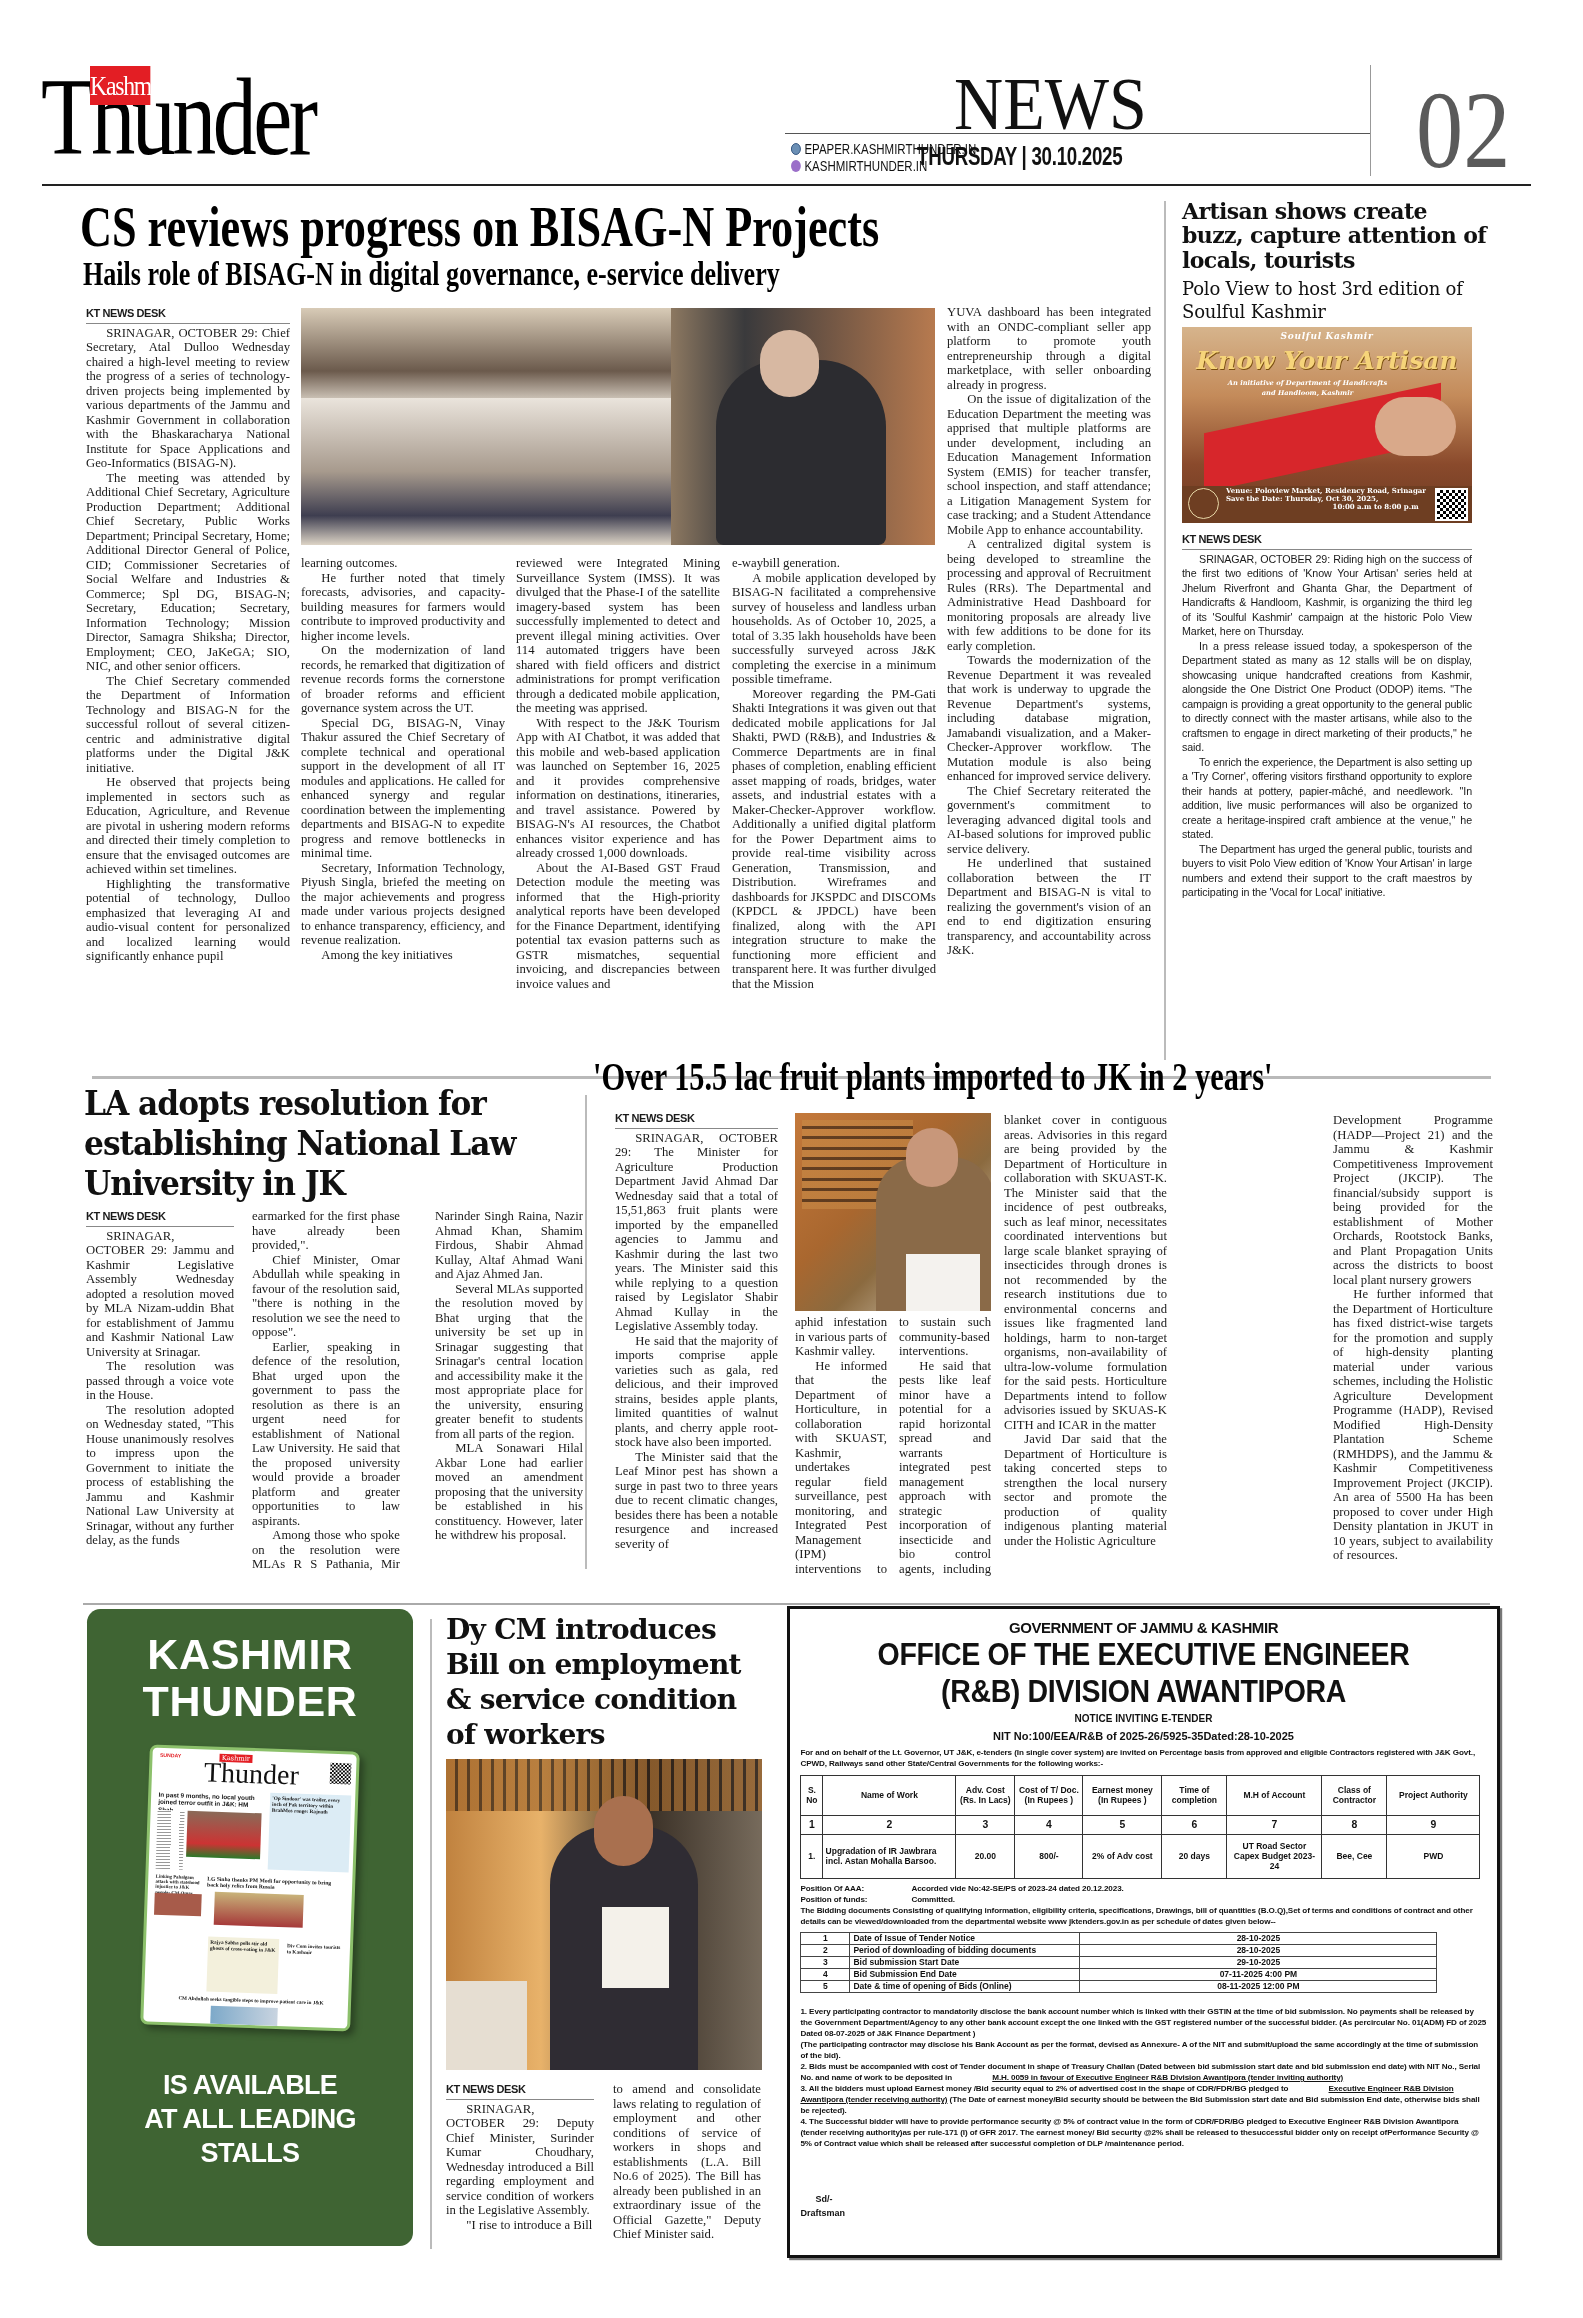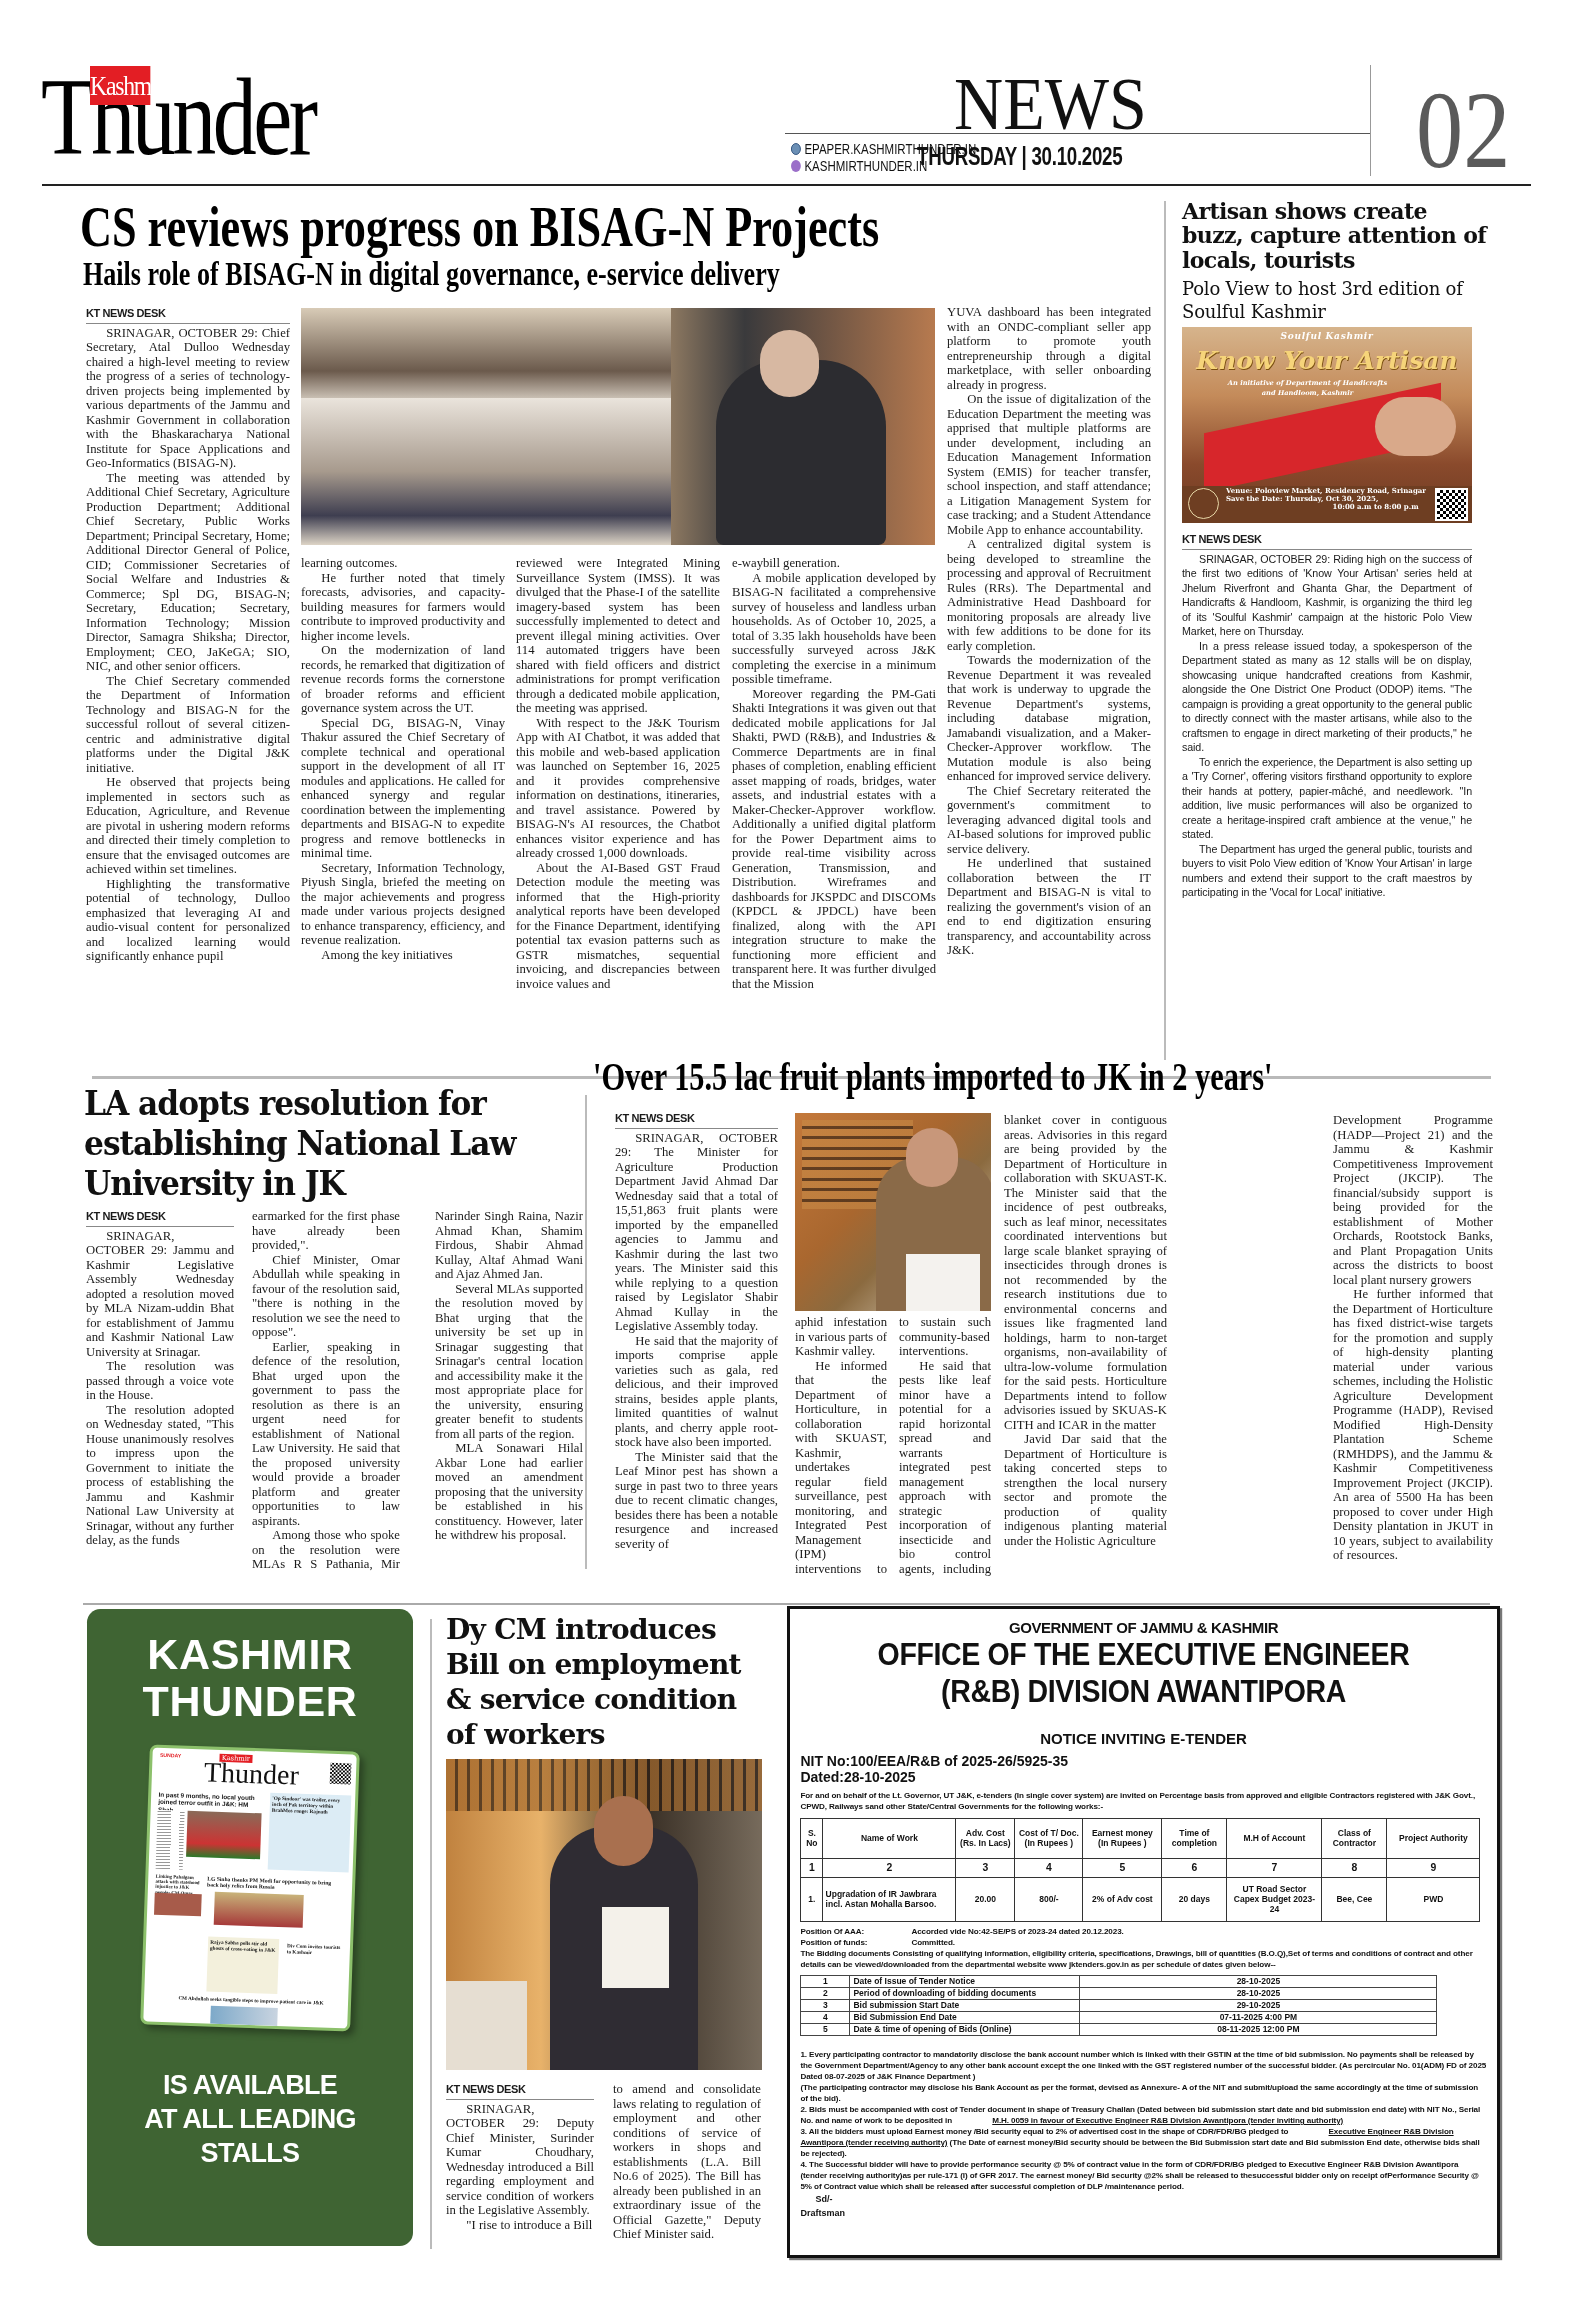--- a/index.html
+++ b/index.html
@@ -253,22 +253,22 @@
   </div>
   <div class="col body-text" style="left:613px;top:2082px;width:148px;height:178px;">
     <p style="text-indent:0">to amend and consolidate laws relating to regulation of employment and other conditions of service of workers in shops and establishments (L.A. Bill No.6 of 2025). The Bill has already been published in an extraordinary issue of the Official Gazette," Deputy Chief Minister said.</p>
   </div>
 </div>
 
 <div class="tender">
   <div class="c" style="margin-top:10.4px;font-size:15px;letter-spacing:-0.4px;">GOVERNMENT OF JAMMU &amp; KASHMIR</div>
   <div class="c" style="font-size:31px;line-height:37px;letter-spacing:-0.4px;transform:scaleX(0.92);">OFFICE OF THE EXECUTIVE ENGINEER</div>
   <div class="c" style="font-size:31px;line-height:37px;letter-spacing:-0.4px;transform:scaleX(0.92);">(R&amp;B) DIVISION AWANTIPORA</div>
-  <div class="c" style="font-size:15px;margin-top:20px;">NOTICE INVITING E-TENDER</div>
-  <div style="display:flex;justify-content:center;padding:6px 10.4px 1.5px;font-size:14px;flex-direction:column;">
+  <div class="c" style="font-size:10px;margin-top:3px;">NOTICE INVITING E-TENDER</div>
+  <div style="display:flex;justify-content:center;padding:6px 10.4px 1.5px;font-size:11px;">
     <span>NIT No:100/EEA/R&amp;B of 2025-26/5925-35</span>
     <span>Dated:28-10-2025</span>
   </div>
   <div class="tnotes" style="margin-top:3px;">For and on behalf of the Lt. Governor, UT J&amp;K, e-tenders (In single cover system) are invited on Percentage basis from approved and eligible Contractors registered with J&amp;K Govt., CPWD, Railways sand other State/Central Governments for the following works:-</div>
   <table class="ttable" style="margin:6px 10.4px 0;width:680px;">
     <tbody>
         <tr style="height:40px;">
       <td style="width:22px;">S. No</td>
       <td style="width:133px;">Name of Work</td>
       <td style="width:59px;">Adv. Cost (Rs. In Lacs)</td>

